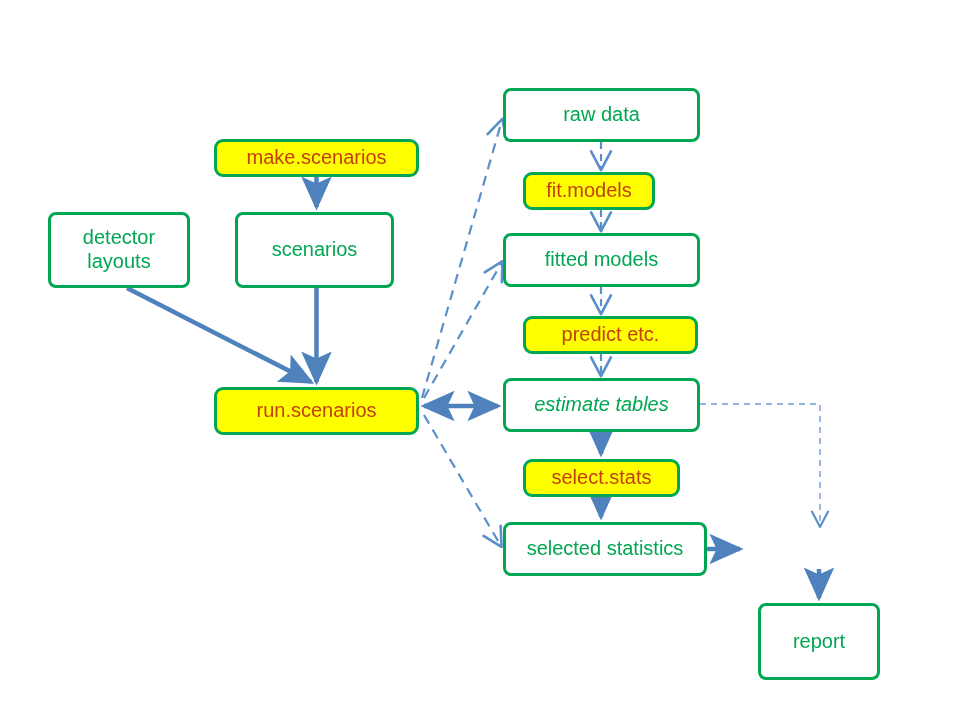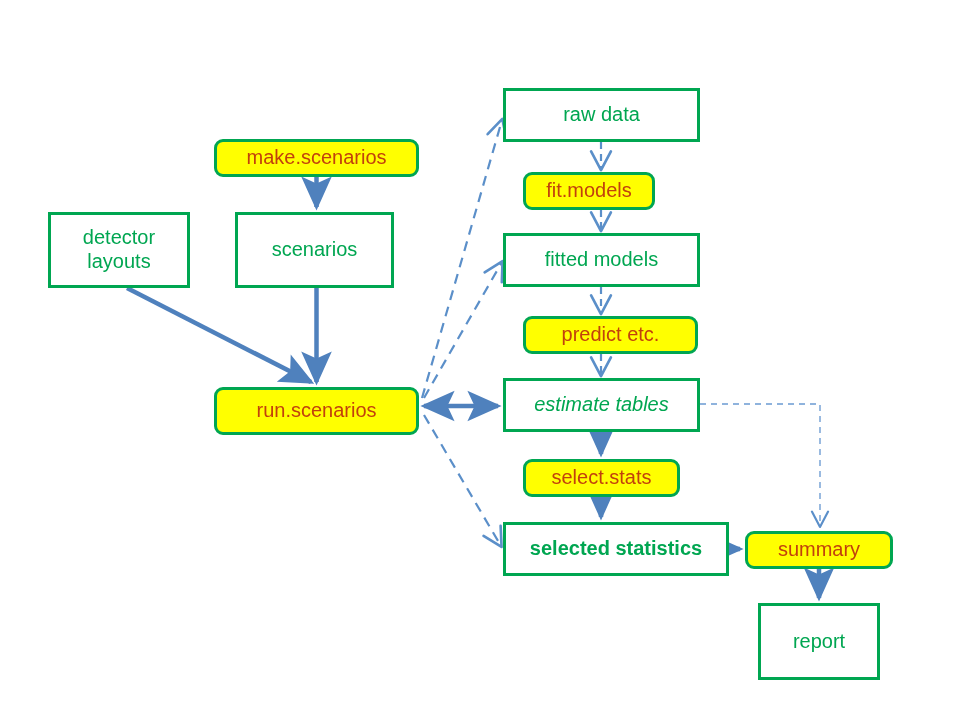--- a/index.html
+++ b/index.html
@@ -32,21 +32,21 @@
     align-items: center;
     justify-content: center;
     text-align: center;
     line-height: 1.18;
   }
   .node.data {
     background: #ffffff;
     border: 3px solid #00a651;
     color: #00a651;
     font-size: 20px;
-    border-radius: 0;
+    border-radius: 8px;
   }
   .node.func {
     background: #ffff00;
     border: 3px solid #00a651;
     color: #c2410c;
     font-size: 20px;
     border-radius: 9px;
   }
   .node .label {
     white-space: pre-line;
@@ -138,25 +138,22 @@
   </div>
 
   <div class="node data" style="left:503px; top:378px; width:197px; height:54px;font-style:italic;">
     <span class="label">estimate tables</span>
   </div>
 
   <div class="node func" style="left:523px; top:459px; width:157px; height:38px;">
     <span class="label">select.stats</span>
   </div>
 
-  <div class="node data" style="left:503px; top:522px; width:226px; height:54px;font-weight:bold;">
+  <div class="node data" style="left:503px; top:522px; width:204px; height:54px;">
     <span class="label">selected statistics</span>
   </div>
 
-  <div class="node func" style="left:745px; top:531px; width:148px; height:38px;">
-    <span class="label">summary</span>
-  </div>
 
   <div class="node data" style="left:758px; top:603px; width:122px; height:77px;">
     <span class="label">report</span>
   </div>
 
 </div>
 
 </body></html>

